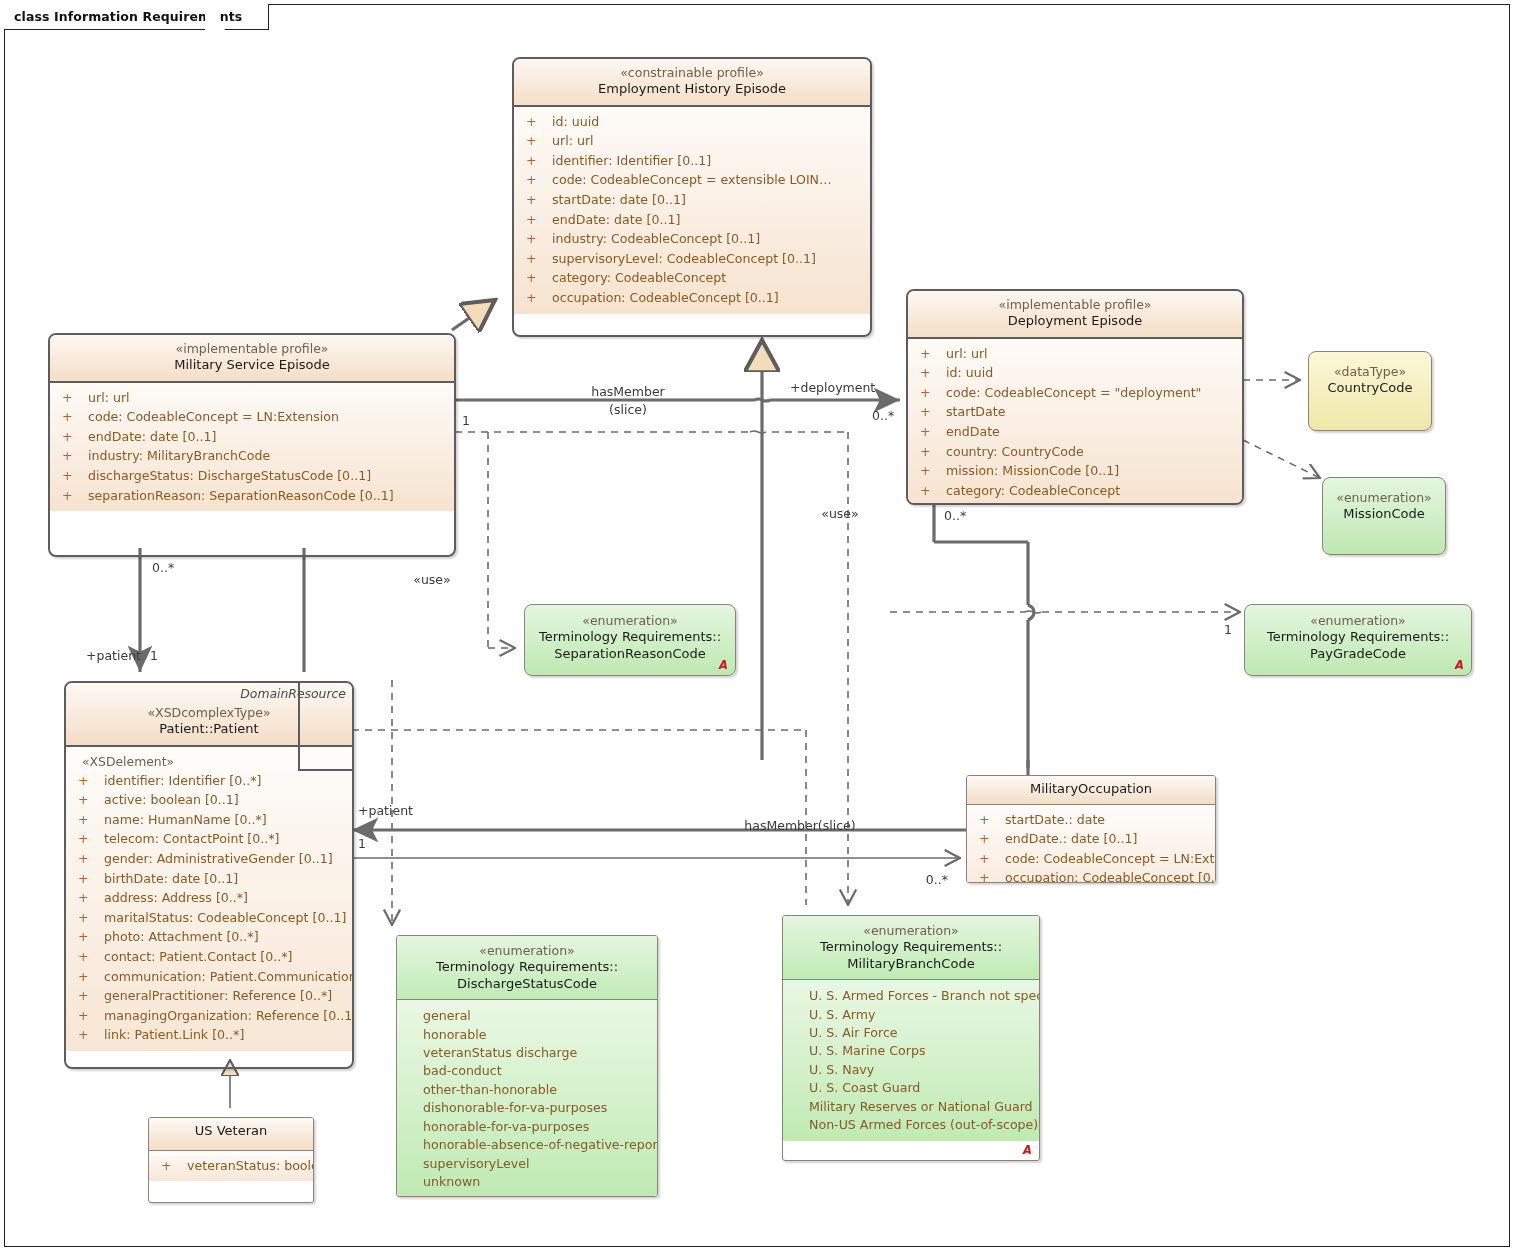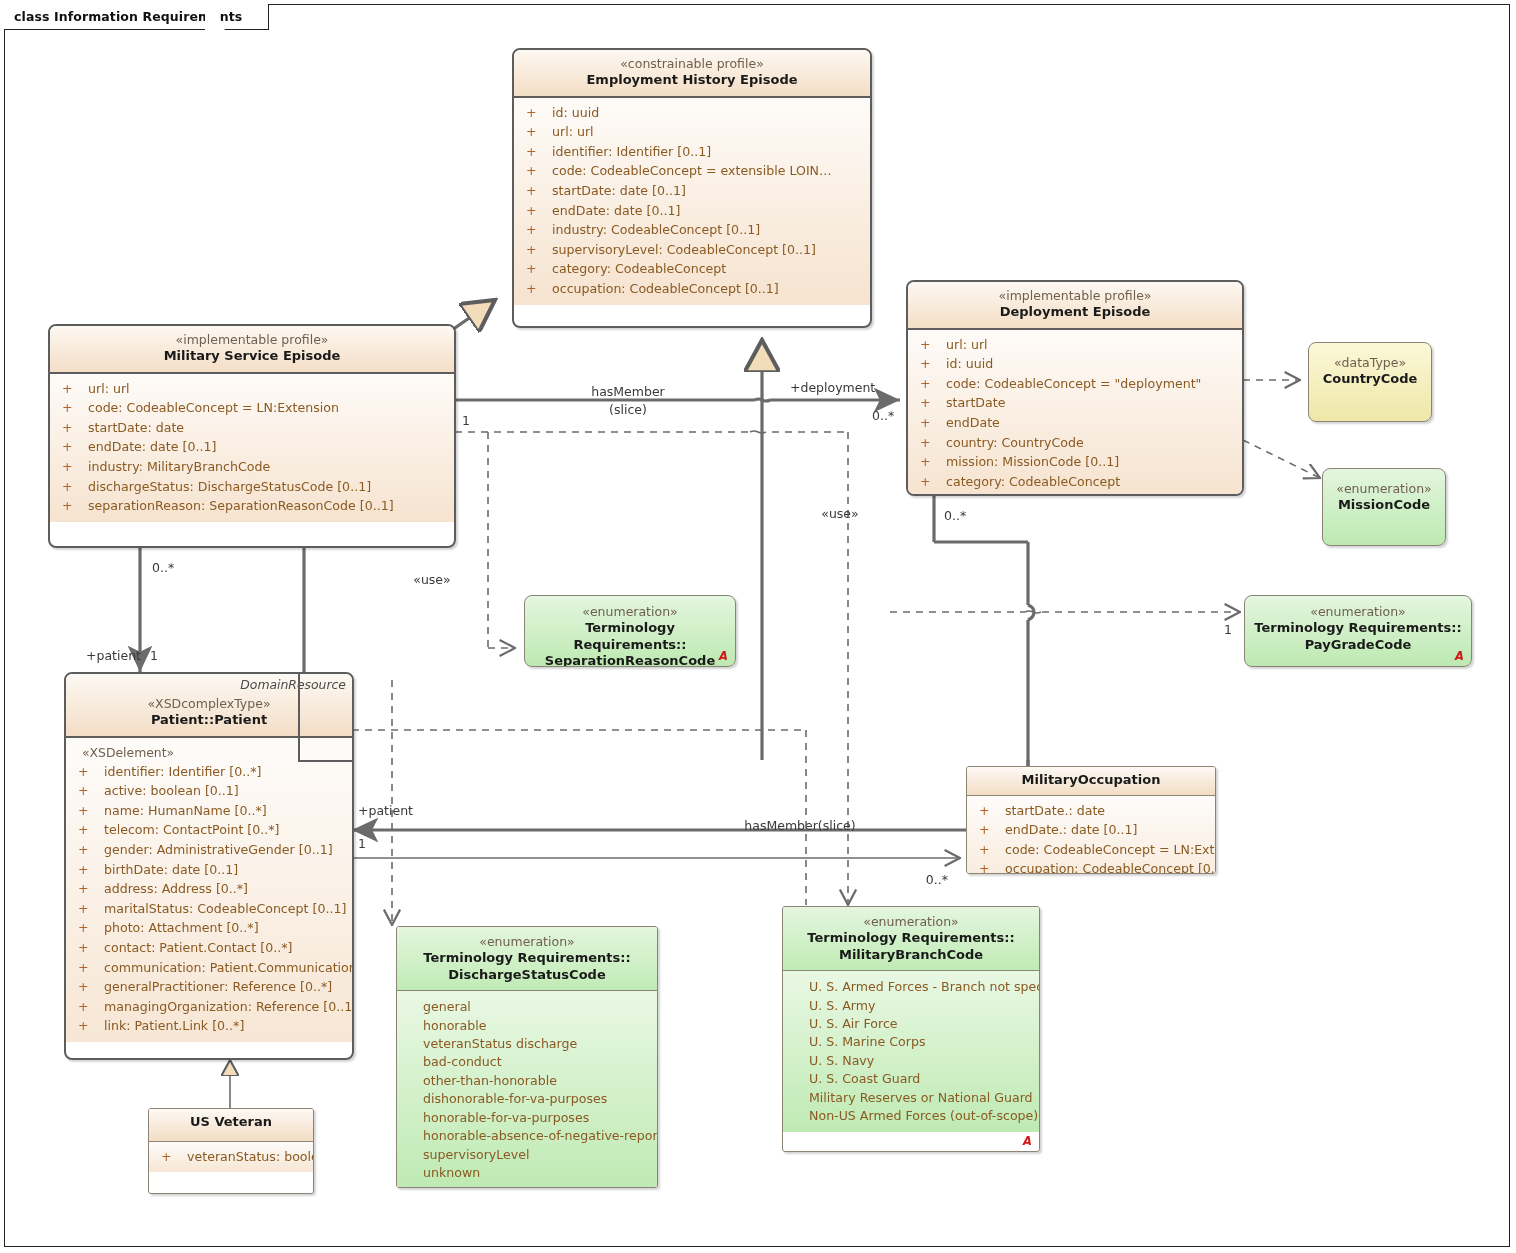--- a/index.html
+++ b/index.html
@@ -73,36 +73,37 @@
   }
 
   
   .cls {
     position: absolute;
     box-sizing: border-box;
     border: 1px solid #8a8376;
     border-radius: 3px;
     box-shadow: 2px 2px 2px rgba(0,0,0,0.17);
     overflow: hidden;
+    margin-top: 9px;
   }
   .cls.thick { border: 2.5px solid #5d5d5d; border-radius: 8px; }
   .cls .hdr {
     text-align: center;
     padding: 6px 6px 7px 6px;
     line-height: 1.28;
     position: relative;
   }
   .cls .hdr .stereo {
     font-size: 12.5px;
     color: #6e5f4e;
     display: block;
   }
   .cls .hdr .nm {
     font-size: 13px;
-    font-weight: bold;
+    font-weight: normal;
     color: #1a1a1a;
     display: block;
   }
   .cls .body {
     padding: 5px 0 6px 4px;
     border-top: 1px solid #8a8376;
   }
   .cls.thick .body { border-top: 2.5px solid #5d5d5d; }
   .cls .attr {
     font-size: 12.6px;
@@ -306,21 +307,20 @@
   </div>
 
   <div class="cls thick pal-peach" style="left:48px; top:324px; width:408px; height:224px;">
     <div class="hdr">
       <span class="stereo">«implementable profile»</span>
       <span class="nm">Military Service Episode</span>
     </div>
     <div class="body">
       <div class="attr"><span class="vis">+</span><span>url: url</span></div>
       <div class="attr"><span class="vis">+</span><span>code: CodeableConcept = LN:Extension</span></div>
-      <div class="attr"><span class="vis">+</span><span>startDate: date</span></div>
       <div class="attr"><span class="vis">+</span><span>endDate: date [0..1]</span></div>
       <div class="attr"><span class="vis">+</span><span>industry: MilitaryBranchCode</span></div>
       <div class="attr"><span class="vis">+</span><span>dischargeStatus: DischargeStatusCode [0..1]</span></div>
       <div class="attr"><span class="vis">+</span><span>separationReason: SeparationReasonCode [0..1]</span></div>
     </div>
   </div>
 
   <div class="cls thick pal-peach" style="left:906px; top:280px; width:338px; height:216px;">
     <div class="hdr">
       <span class="stereo">«implementable profile»</span>

